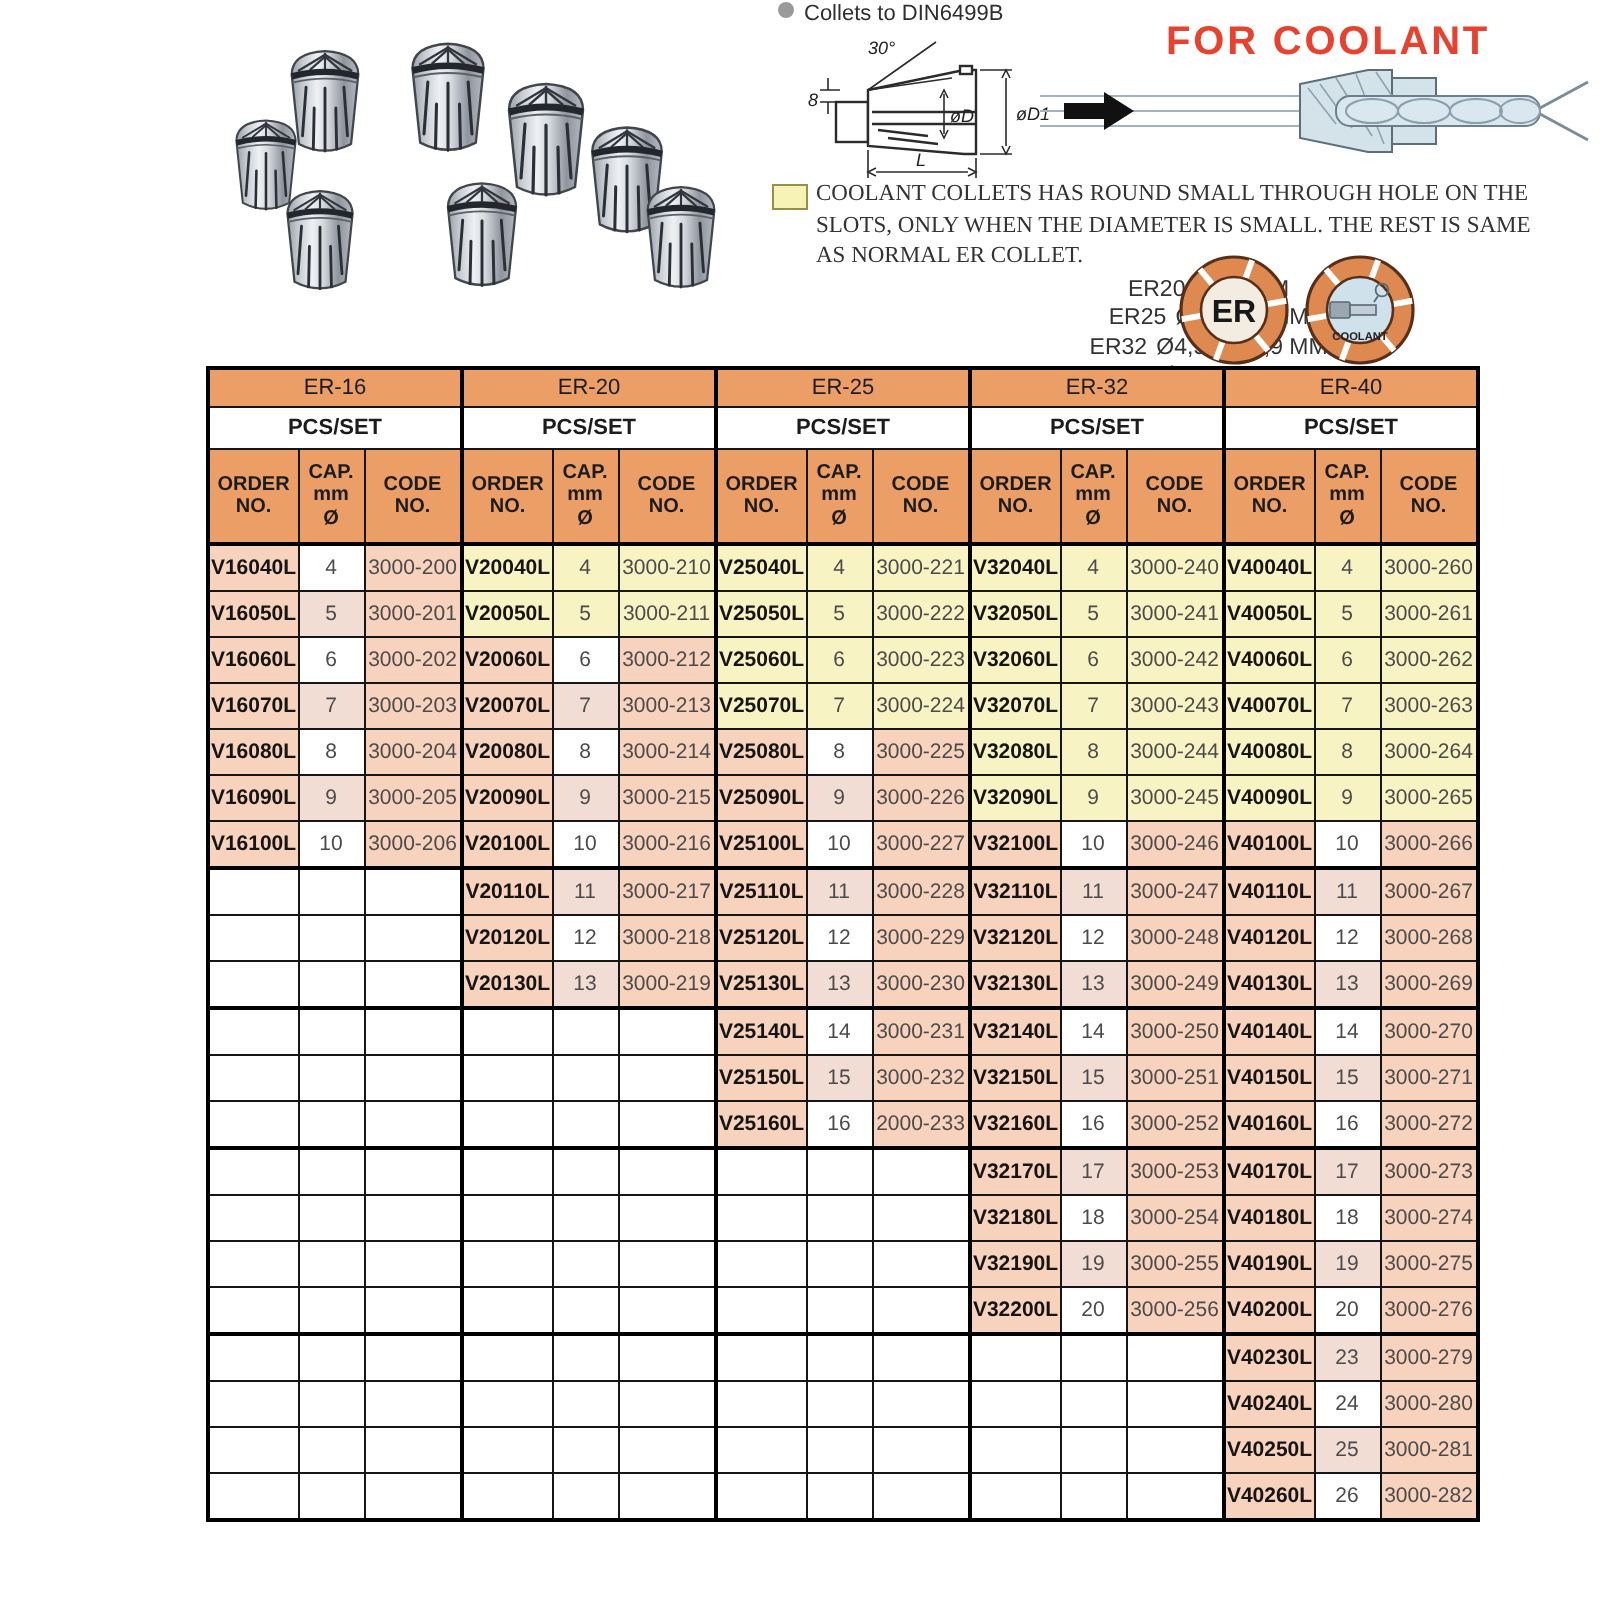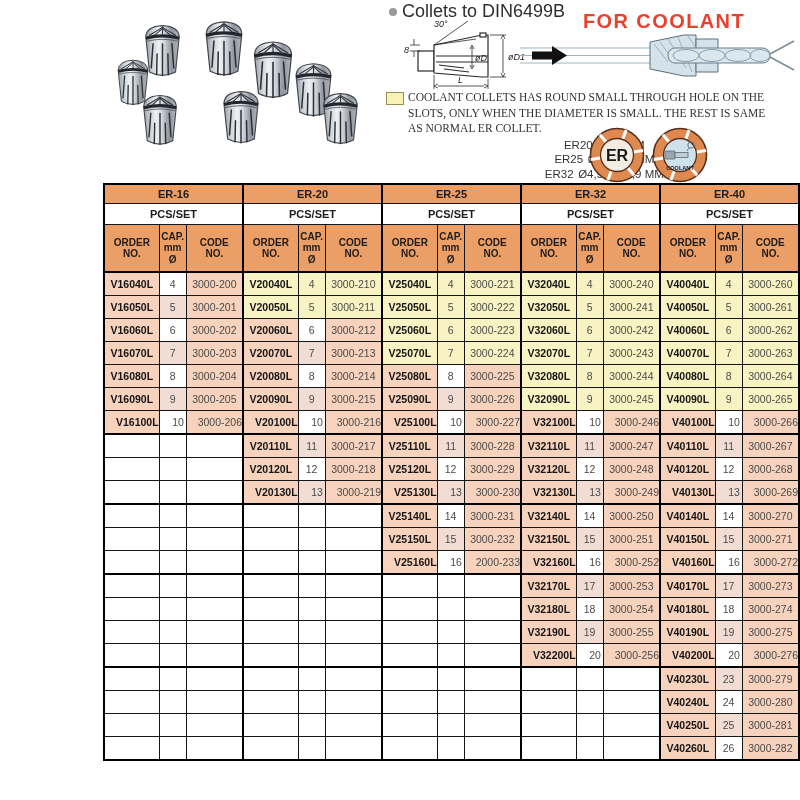--- a/index.html
+++ b/index.html
@@ -3,21 +3,21 @@
 <meta charset="utf-8">
 <style>
   html,body{margin:0;padding:0;}
   body{
     width:800px;height:800px;overflow:hidden;position:relative;
     background:#ffffff;font-family:"Liberation Sans", sans-serif;
     -webkit-font-smoothing:antialiased;
   }
   
   .photos{position:absolute;left:85px;top:12px;width:320px;height:160px;}
-  .din{position:absolute;left:389px;top:1px;font-size:18px;color:#2e2e2e;}
+  .din{position:absolute;left:389px;top:1px;font-size:11px;color:#2e2e2e;}
   .din .bullet{display:inline-block;width:8px;height:8px;border-radius:50%;
     background:#9a9a9a;margin-right:5px;vertical-align:1px;}
   .techdraw{position:absolute;left:384px;top:15px;}
   .for-coolant{position:absolute;left:583px;top:10px;font-size:20px;font-weight:bold;
     letter-spacing:1.4px;color:#e9412d;}
   .cooldraw{position:absolute;left:518px;top:28px;}
   .note{position:absolute;left:386px;top:90px;width:410px;font-size:11.5px;color:#333;}
   .note .swatch{position:absolute;left:0;top:2px;width:16px;height:11px;
     background:#f7f2b6;border:1px solid #97904a;}
   .note .nline{margin-left:22px;line-height:15.5px;white-space:nowrap;font-family:Liberation Serif, serif;}
@@ -27,34 +27,34 @@
   .badge{position:absolute;top:126px;}
   .badge.er{left:588px;}
   .badge.cool{left:651px;}
   
   .table-wrap{position:absolute;left:103px;top:183px;}
   table{border-collapse:collapse;table-layout:fixed;border:2.5px solid #000;}
   col.c-order{width:45px;} col.c-cap{width:33px;} col.c-code{width:49px;}
   th,td{border:1px solid #161616;text-align:center;vertical-align:middle;
     padding:0;overflow:hidden;white-space:nowrap;}
   th.gs,td.gs{border-left:2.5px solid #000;}
-  th.ghead{background:#eb9e66;font-size:11px;font-weight:bold;height:18px;color:#1c1c1c;margin-top:27px;}
+  th.ghead{background:#eb9e66;font-size:11px;font-weight:normal;height:18px;color:#1c1c1c;margin-top:27px;}
   th.pcs{background:#ffffff;font-size:11px;font-weight:bold;height:20px;color:#1c1c1c;margin-top:36px;}
   th.chead{background:#eb9e66;font-size:10px;font-weight:bold;height:46px;
     line-height:11.5px;color:#1c1c1c;}
   thead tr:last-child th{border-bottom:2px solid #000;}
   td{height:22px;font-size:10.5px;}
   td.order{background:#f7d2bd;font-weight:bold;color:#151515;}
   td.code{background:#f7d2bd;color:#4b4b4b;}
   td.cap{color:#4b4b4b;}
   td.cap-odd{background:#f1ddd3;}
   td.cap-even{background:#ffffff;}
   td.yl{background:#f8f3c2;}
   td.empty{background:#ffffff;}
-  tr.series-end td{border-bottom:2.5px solid #000;padding-left:11px;}
+  tr.series-end td{border-bottom:2.5px solid #000;}
 </style>
 </head>
 <body>
 
 <div class="photos">
   <svg width="320" height="160" viewBox="0 0 320 160">
     <defs>
       <linearGradient id="mg" x1="0" y1="0" x2="1" y2="0">
         <stop offset="0" stop-color="#9aa0a9"></stop>
           <stop offset="0.18" stop-color="#c9cdd3"></stop>

